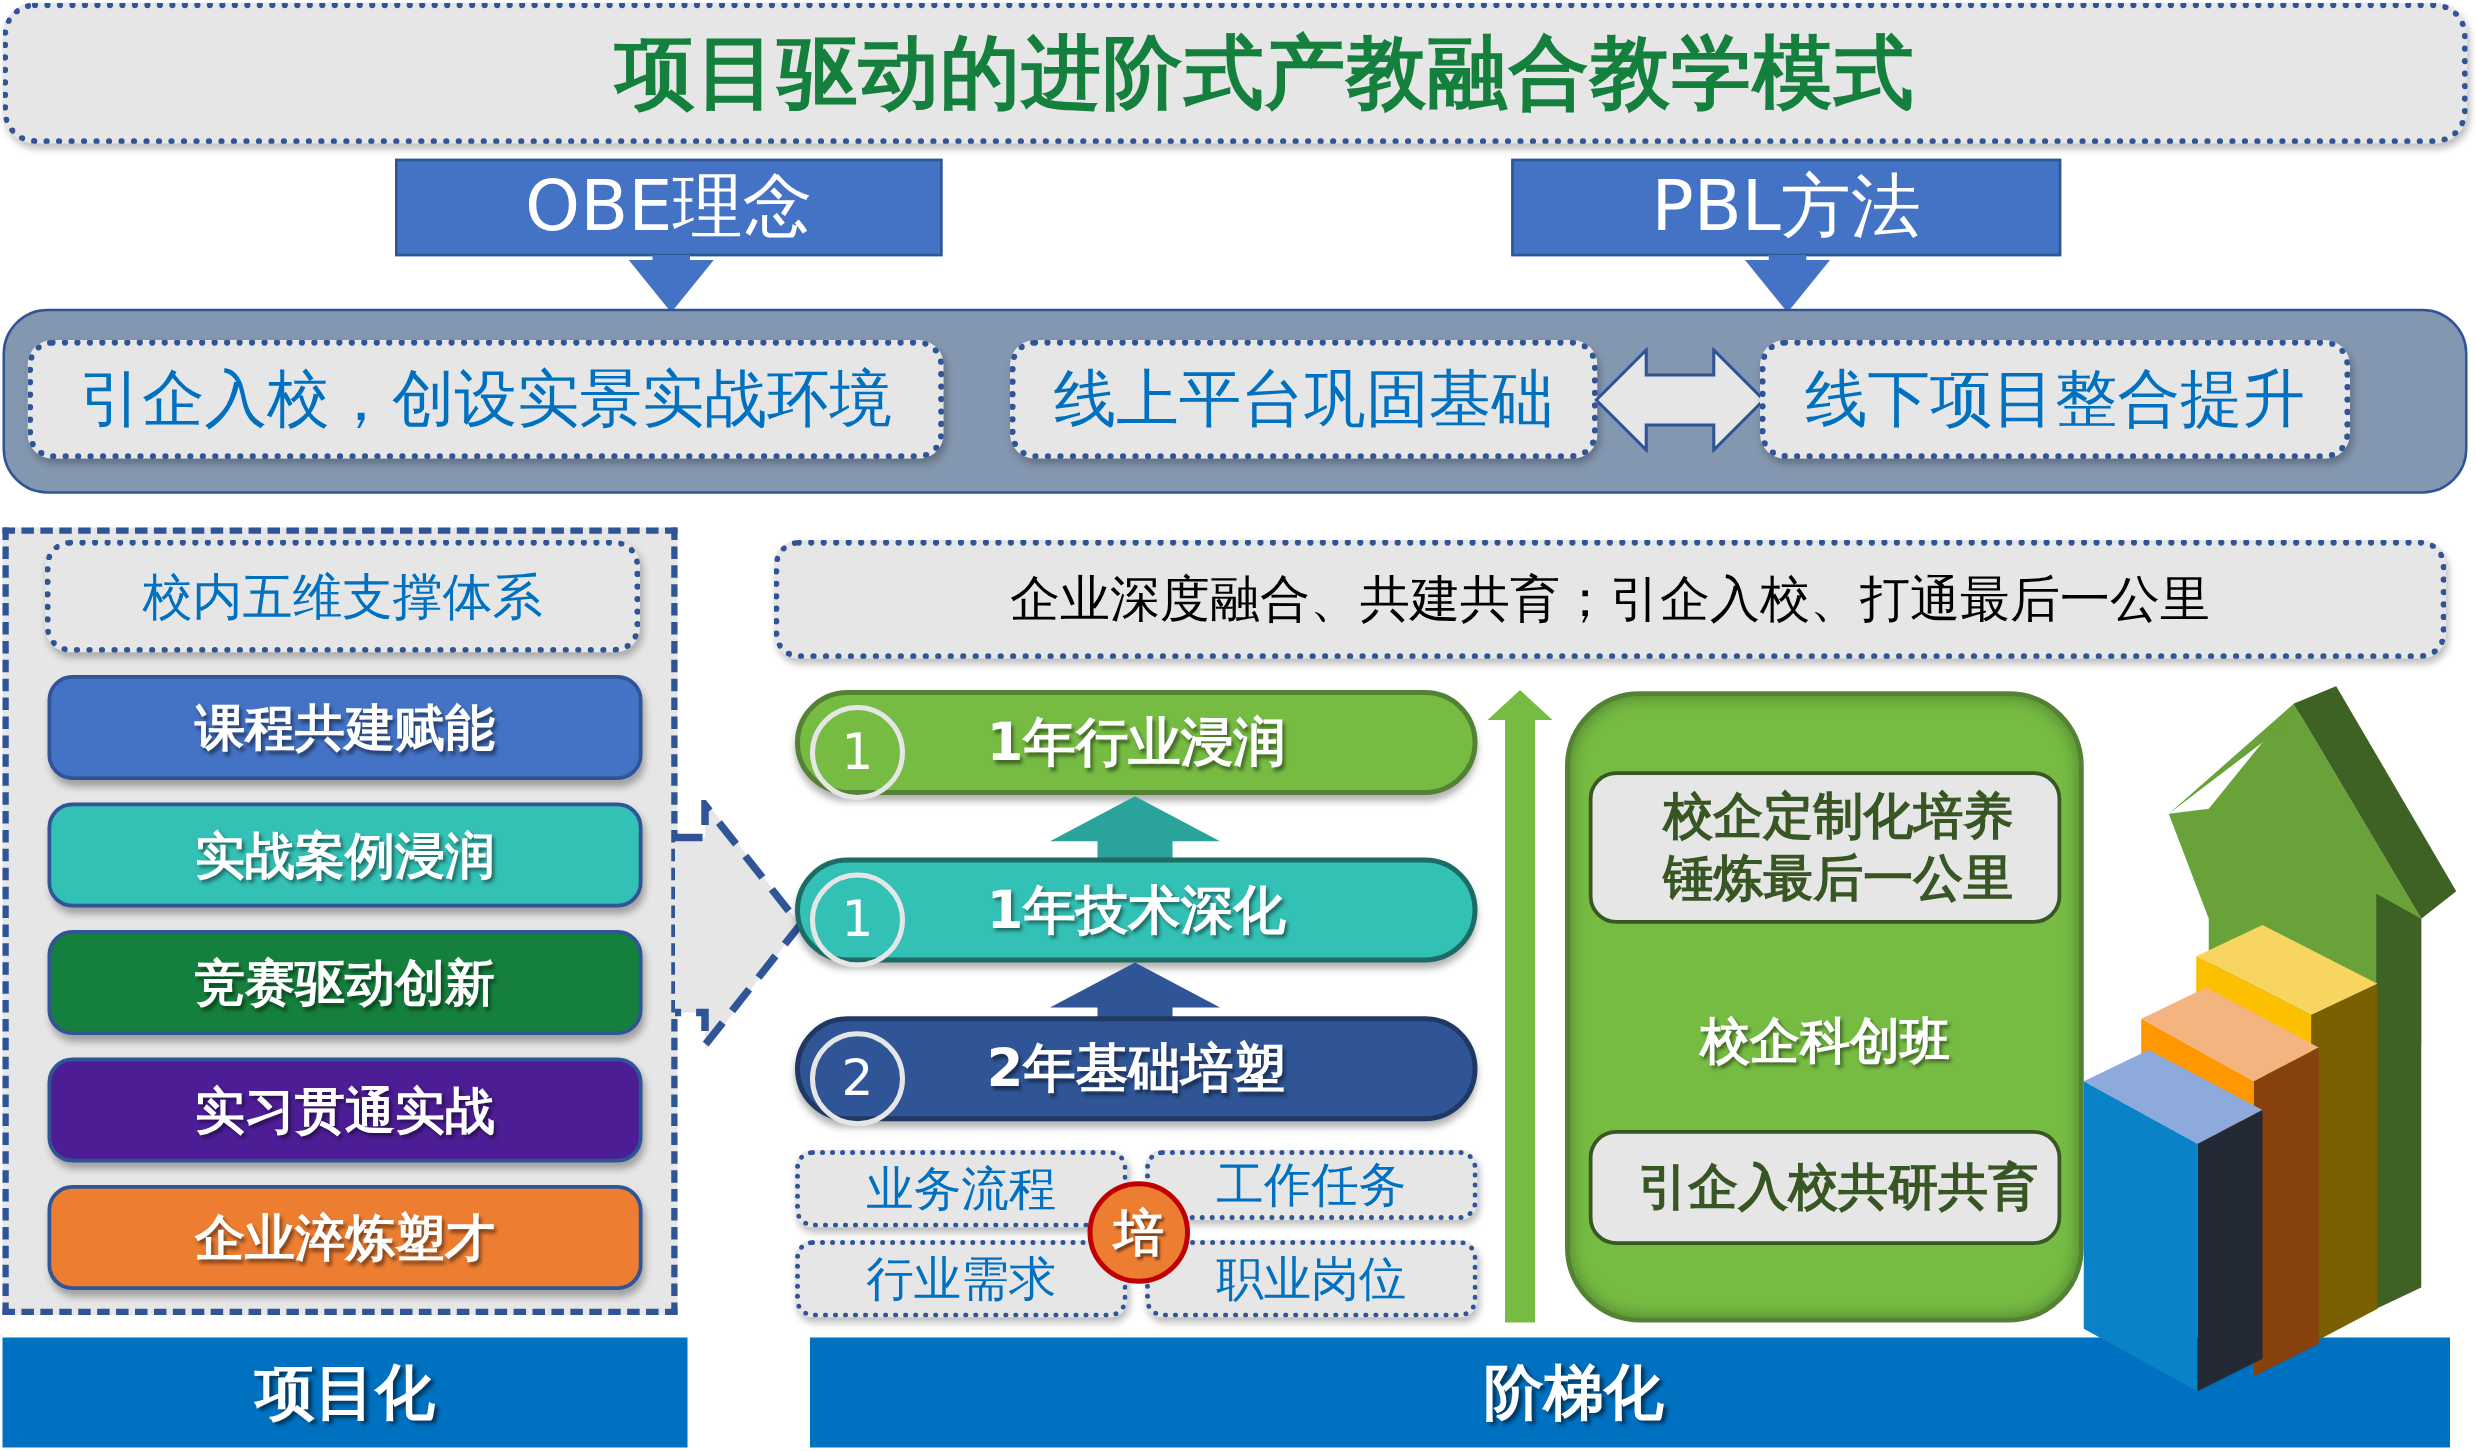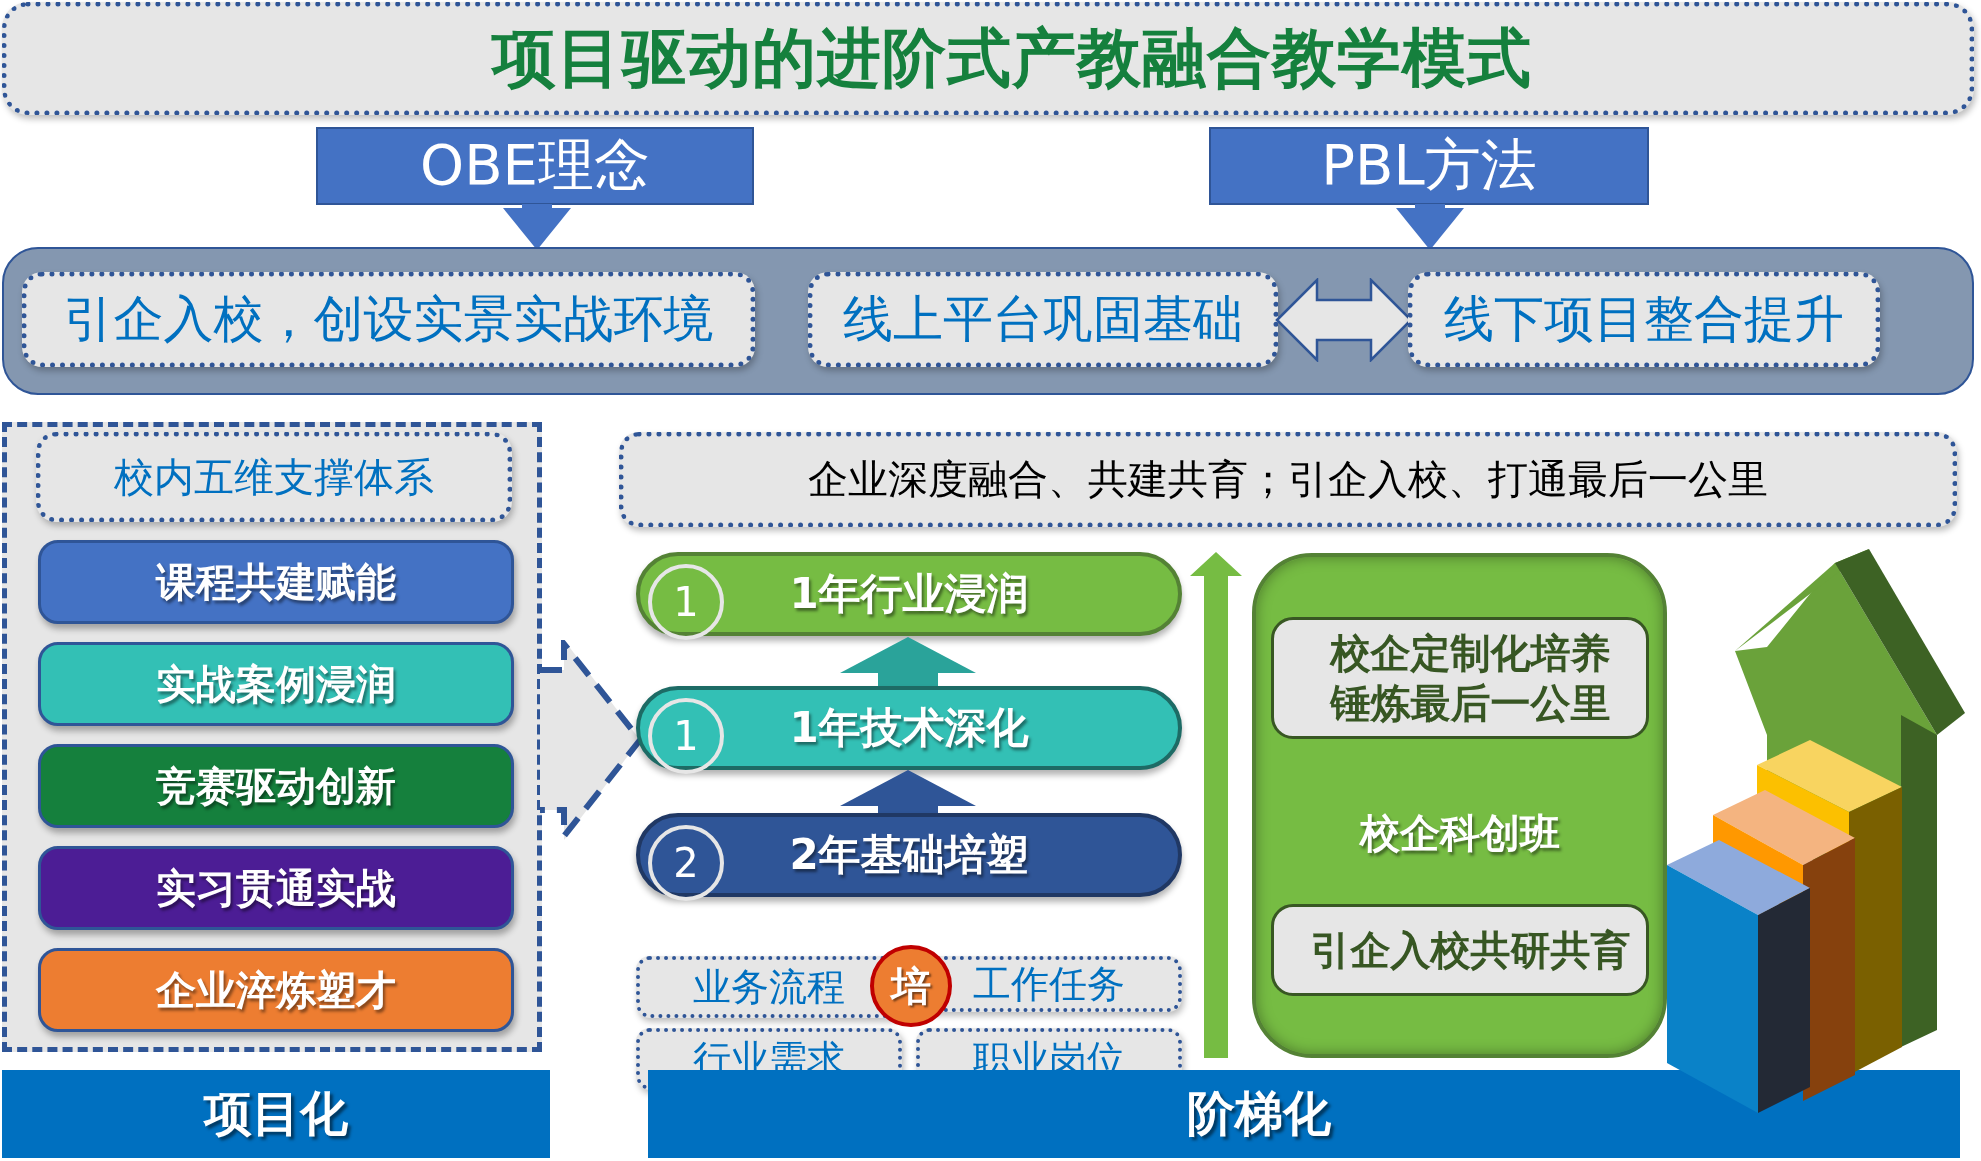--- a/index.html
+++ b/index.html
@@ -19,21 +19,21 @@
   .band-item{font-size:50px;color:#0070c0;}
   
   #left-panel{left:2px;top:422px;width:540px;height:630px;background:#e6e6e6;border:5px dashed #2f5597;}
   .pillar{border:3px solid #2f5597;border-radius:20px;color:#fff;font-size:40px;font-weight:bold;text-shadow:2px 3px 3px rgba(0,0,0,0.45);box-shadow:2px 5px 6px rgba(0,0,0,0.3);}
   
   .bottom-bar{background:#0070c0;color:#fff;font-size:48px;font-weight:bold;text-shadow:3px 3px 3px rgba(0,0,0,0.5);}
   
   .stage{border-radius:45px;color:#fff;font-size:42px;font-weight:bold;text-shadow:2px 3px 3px rgba(0,0,0,0.45);box-shadow:0 5px 6px rgba(0,0,0,0.3);}
   .stage-num{position:absolute;left:8px;top:8px;width:68px;height:68px;border-radius:50%;border:4px solid #e6e6e6;color:#fff;font-size:40px;font-weight:normal;text-shadow:none;}
   .up-arrow-head{width:0;height:0;border-left:68px solid transparent;border-right:68px solid transparent;}
-  .small-box{font-size:38px;color:#0070c0;border-radius:14px;border-width:4px;margin-top:36px;}
+  .small-box{font-size:38px;color:#0070c0;border-radius:14px;border-width:4px;}
   #pei-circle{left:870px;top:945px;width:82px;height:82px;border-radius:50%;background:#ed7d31;border:4px solid #c00000;color:#fff;font-size:40px;font-weight:bold;text-shadow:2px 2px 2px rgba(0,0,0,0.5);}
   
   #green-panel{left:1252px;top:553px;width:415px;height:505px;background:#76bc43;border:4px solid #548235;border-radius:60px;box-shadow:inset 0 0 14px rgba(0,0,0,0.35);}
   .gp-box{background:#e6e6e6;border:3px solid #385723;border-radius:22px;color:#375623;font-size:40px;font-weight:bold;line-height:50px;padding-left:21px;}
   .gp-text{color:#fff;font-size:40px;font-weight:bold;line-height:50px;text-shadow:2px 3px 3px rgba(0,0,0,0.45);}
 </style>
 </head>
 <body>
 
 <div class="abs dotted center" id="title-box">

